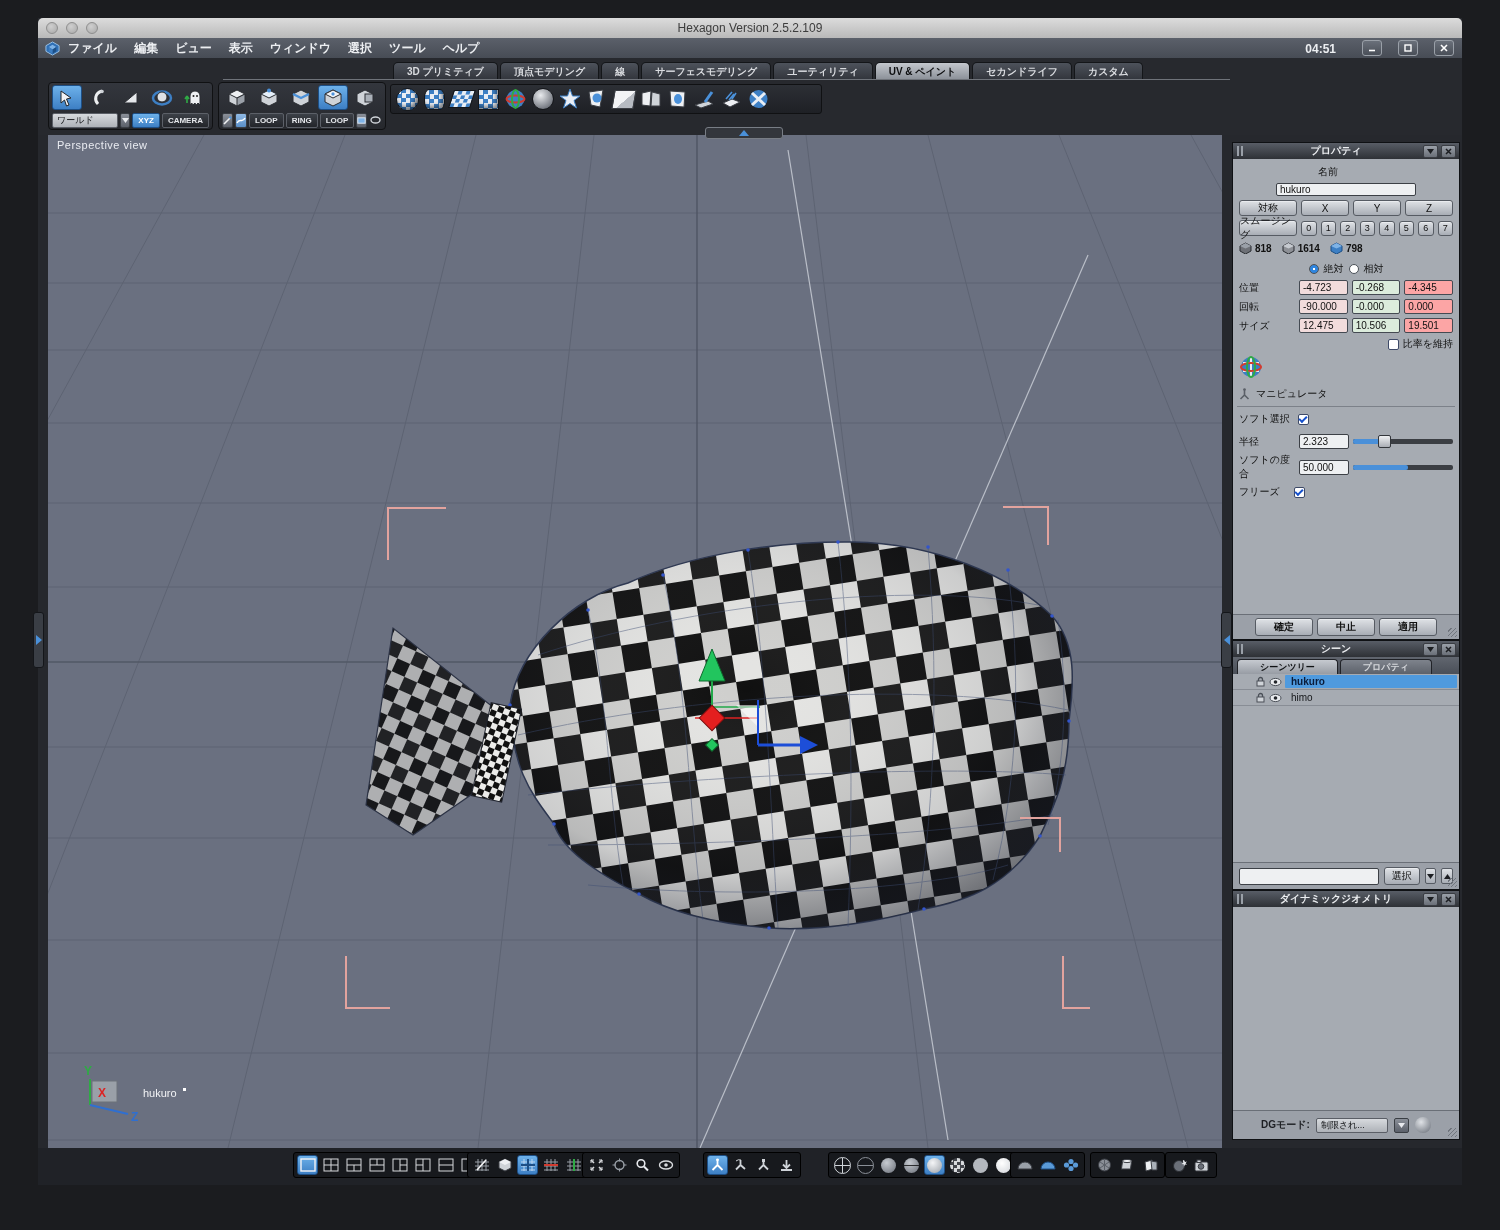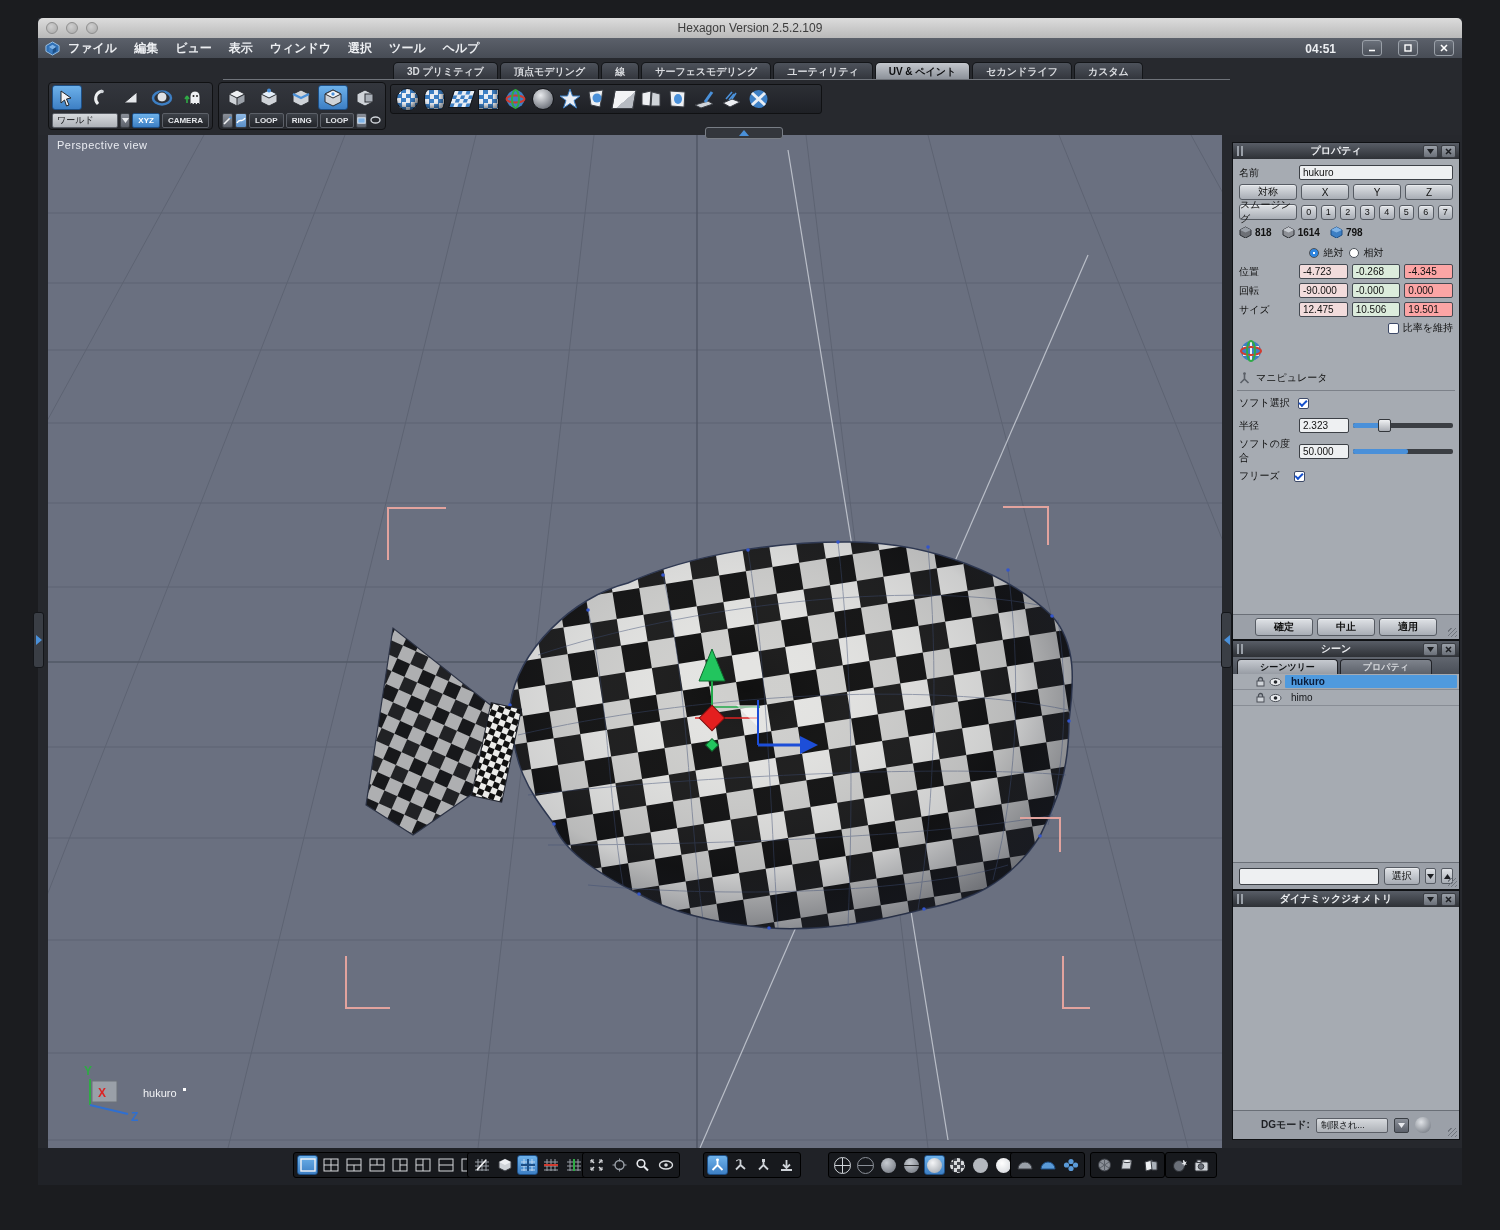--- a/index.html
+++ b/index.html
@@ -473,21 +473,21 @@
               <polygon points="0,0 7,0 3.5,5" fill="#1c1e22"></polygon>
             </svg>
           </span>
         <span class="hbtn">
             <svg width="7" height="7" viewBox="0 0 7 7">
               <path d="M1,1L6,6M6,1L1,6" stroke="#1c1e22" stroke-width="1.5"></path>
             </svg>
           </span>
       </div>
       <div class="pbody">
-        <div class="prow" style="margin-top:4px;">
+        <div class="prow" style="margin-top:4px;flex-direction:column;">
           <span class="plabel">名前</span>
           <input class="txt" style="flex: 1 1 0%;" value="hukuro">
         </div>
         <div class="prow">
           <span class="btn" style="width:56px;">対称</span>
           <span class="btn" style="flex:1;">X</span>
           <span class="btn" style="flex:1;">Y</span>
           <span class="btn" style="flex:1;">Z</span>
         </div>
         <div class="prow">

